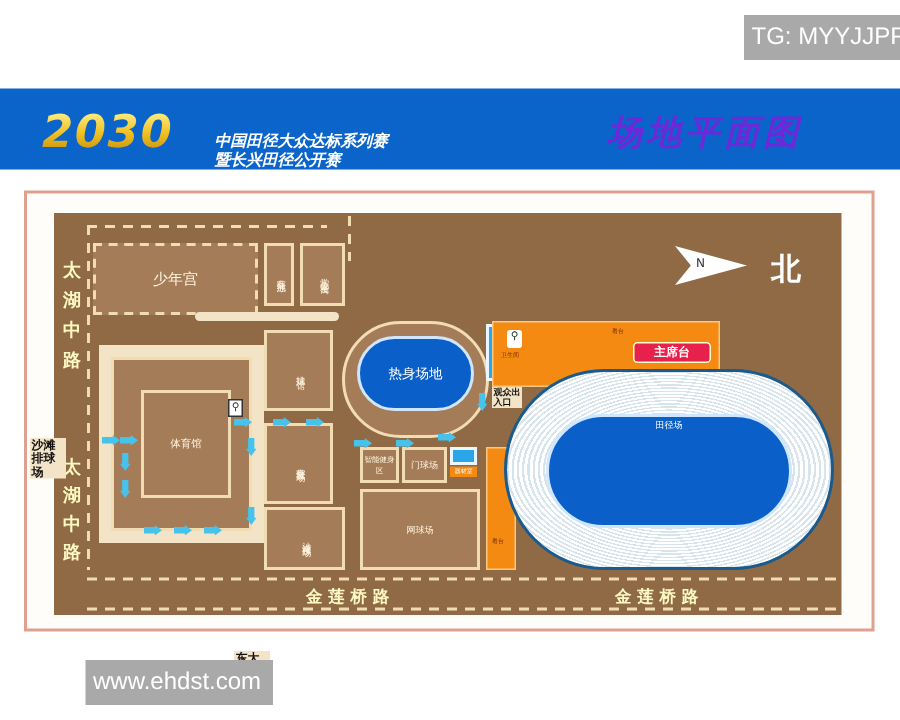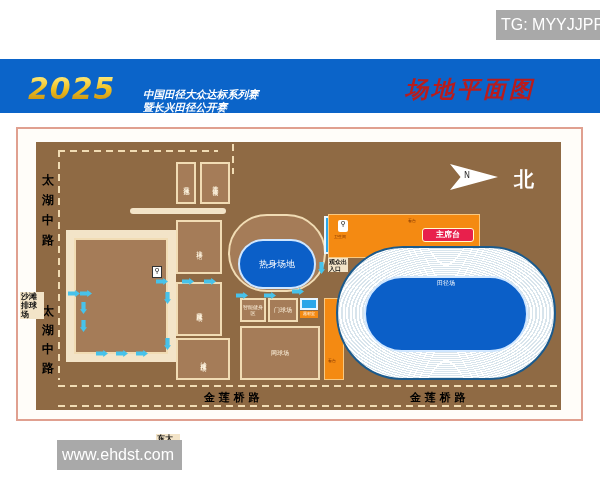--- a/index.html
+++ b/index.html
@@ -6,84 +6,90 @@
   html, body { width: 600px; height: 480px; background: #ffffff; overflow: hidden; position: relative; font-family: "DejaVu Sans", sans-serif; }
   .abs { position: absolute; }
   .wm { background: #a9a9a9; color: #ffffff; font-family: "Liberation Sans", sans-serif; font-size: 16px; padding: 0 5px; line-height: 30px; height: 30px; margin-left: 48px; }
   #wm-top { left: 448px; top: 10px; width: 142px; }
   #wm-bottom { left: 9px; top: 440px; width: 125px; }
   #banner { left: 0; top: 59px; width: 600px; height: 54px; background: #0b64c9; }
   #year { left: 28px; top: 74px; font-family: "DejaVu Sans", sans-serif; font-weight: bold; font-style: italic; font-size: 30px; letter-spacing: 1px; color: #f3c82a; background: linear-gradient(180deg, #fff08a 0%, #f0c020 50%, #c08810 100%); -webkit-background-clip: text; background-clip: text; -webkit-text-fill-color: transparent; line-height: 30px; }
   .sub { color: #ffffff; font-weight: bold; font-size: 10.5px; line-height: 12px; font-style: italic; margin-top: 11px; }
   #sub1 { left: 143px; top: 77px; }
   #sub2 { left: 143px; top: 90px; }
-  #maptitle { left: 405px; top: 74px; color: #b91c1c; font-weight: bold; font-size: 23px; letter-spacing: 3px; font-style: italic; line-height: 30px; text-align: center; }
+  #maptitle { left: 405px; top: 74px; color: #6d28d9; font-weight: bold; font-size: 23px; letter-spacing: 3px; font-style: italic; line-height: 30px; text-align: center; }
   #frame { left: 16px; top: 127px; width: 567px; height: 294px; border: 2px solid #e0a090; background: #fffdf9; }
   #ground { left: 36px; top: 142px; width: 525px; height: 268px; background: #8f6a44; }
   .bld { position: absolute; background: #a57c58; border: 2px solid #f1dcb4; color: #fff5e0; font-size: 8px; display: flex; align-items: center; justify-content: center; text-align: center; }
   .vtxt { writing-mode: vertical-rl; font-size: 6px; letter-spacing: 1px; }
-  .road-lbl { color: #000000; font-weight: bold; font-size: 12px; position: absolute; }
+  .road-lbl { color: #fef9c3; font-weight: bold; font-size: 12px; position: absolute; }
   .dash-h { position: absolute; height: 2px; background: repeating-linear-gradient(90deg, #f1dcb4 0 7px, transparent 7px 12px); }
   .dash-v { position: absolute; width: 2px; background: repeating-linear-gradient(180deg, #f1dcb4 0 7px, transparent 7px 12px); }
   .walk { position: absolute; background: #f3e4c8; }
   .arrow { position: absolute; width: 12px; height: 7px; background: #47c2ea; clip-path: polygon(0 20%, 60% 20%, 60% 0, 100% 50%, 60% 100%, 60% 80%, 0 80%); }
   .arrow.v { width: 7px; height: 12px; clip-path: polygon(20% 0, 80% 0, 80% 60%, 100% 60%, 50% 100%, 0 60%, 20% 60%); }
   .gate { position: absolute; color: #111; font-weight: bold; font-size: 8px; line-height: 9px; background: #f3e4c8; padding: 0 1px; }
   .orange { position: absolute; background: #f48a12; border: 1px solid #f8c880; }
   .blue-box { position: absolute; background: #2aa6e8; border: 2px solid #e8f6ff; color: #fff; font-size: 7px; display: flex; align-items: center; justify-content: center; }
 </style>
 </head>
 <body>
 
 <div class="abs wm" id="wm-top">TG: MYYJJPP</div>
 
 <div class="abs" id="banner"></div>
-<div class="abs" id="year">2025</div>
+<div class="abs" id="year">2030</div>
 <div class="abs sub" id="sub1">中国田径大众达标系列赛</div>
 <div class="abs sub" id="sub2">暨长兴田径公开赛</div>
 <div class="abs" id="maptitle">场地平面图</div>
 
 <div class="abs" id="frame"></div>
 <div class="abs" id="ground">
 
   <div class="dash-h" style="left:22px;top:8px;width:160px;"></div>
   <div class="dash-v" style="left:22px;top:8px;height:230px;"></div>
   <div class="dash-v" style="left:196px;top:2px;height:30px;"></div>
   <div class="dash-h" style="left:22px;top:243px;width:500px;"></div>
   <div class="dash-h" style="left:22px;top:263px;width:500px;"></div>
 
   <div class="road-lbl" style="left:6px;top:28px;width:14px;line-height:20px;">太湖中路</div>
   <div class="road-lbl" style="left:6px;top:160px;width:14px;line-height:19px;">太湖中路</div>
 
+  <div class="bld" style="left:26px;top:20px;width:110px;height:48px;background:#a57c58;border:2px dashed #f1dcb4;font-size:10px;">
+      <span>少年宫</span>
+    </div>
 
   <div class="bld vtxt" style="left:140px;top:20px;width:20px;height:42px;">
       <span>室外泳池</span>
     </div>
   <div class="bld vtxt" style="left:164px;top:20px;width:30px;height:42px;">
       <span>学生公寓楼</span>
     </div>
 
   <div class="walk" style="left:94px;top:66px;width:96px;height:6px;border-radius:3px;"></div>
 
   <div class="walk" style="left:30px;top:88px;width:110px;height:132px;"></div>
   <div class="bld" style="left:38px;top:96px;width:94px;height:116px;background:#a57c58;"></div>
+  <div class="bld" style="left:58px;top:118px;width:60px;height:72px;font-size:7px;">
+      <span>体育馆</span>
+    </div>
   <div class="abs" style="left:116px;top:124px;width:10px;height:12px;background:#fff;border:1px solid #333;font-size:7px;text-align:center;color:#222;">⚲</div>
 
   <div class="bld vtxt" style="left:140px;top:78px;width:46px;height:54px;">
       <span>排球馆</span>
     </div>
   <div class="bld vtxt" style="left:140px;top:140px;width:46px;height:54px;">
       <span>室外篮球场</span>
     </div>
   <div class="bld vtxt" style="left:140px;top:196px;width:54px;height:42px;">
       <span>沙滩排球场</span>
     </div>
 
   <div class="abs" style="left:192px;top:72px;width:98px;height:78px;border:2px solid #f1dcb4;border-radius:40px;background:#a57c58;"></div>
-  <div class="abs" style="left:202px;top:97px;width:78px;height:50px;background:#0b5fc8;border:2px solid #cfe6ff;border-radius:26px;color:#fff;font-size:9px;display:flex;align-items:center;justify-content:center;">
+  <div class="abs" style="left:202px;top:82px;width:78px;height:50px;background:#0b5fc8;border:2px solid #cfe6ff;border-radius:26px;color:#fff;font-size:9px;display:flex;align-items:center;justify-content:center;">
       <span>热身场地</span>
     </div>
 
   <div class="blue-box vtxt" style="left:288px;top:74px;width:20px;height:38px;">
       <span>检录处</span>
     </div>
   <div class="gate" style="left:292px;top:116px;width:20px;font-size:6px;line-height:7px;">观众出入口</div>
 
   <div class="bld" style="left:204px;top:156px;width:26px;height:24px;font-size:5px;">
       <span>智能健身区</span>

